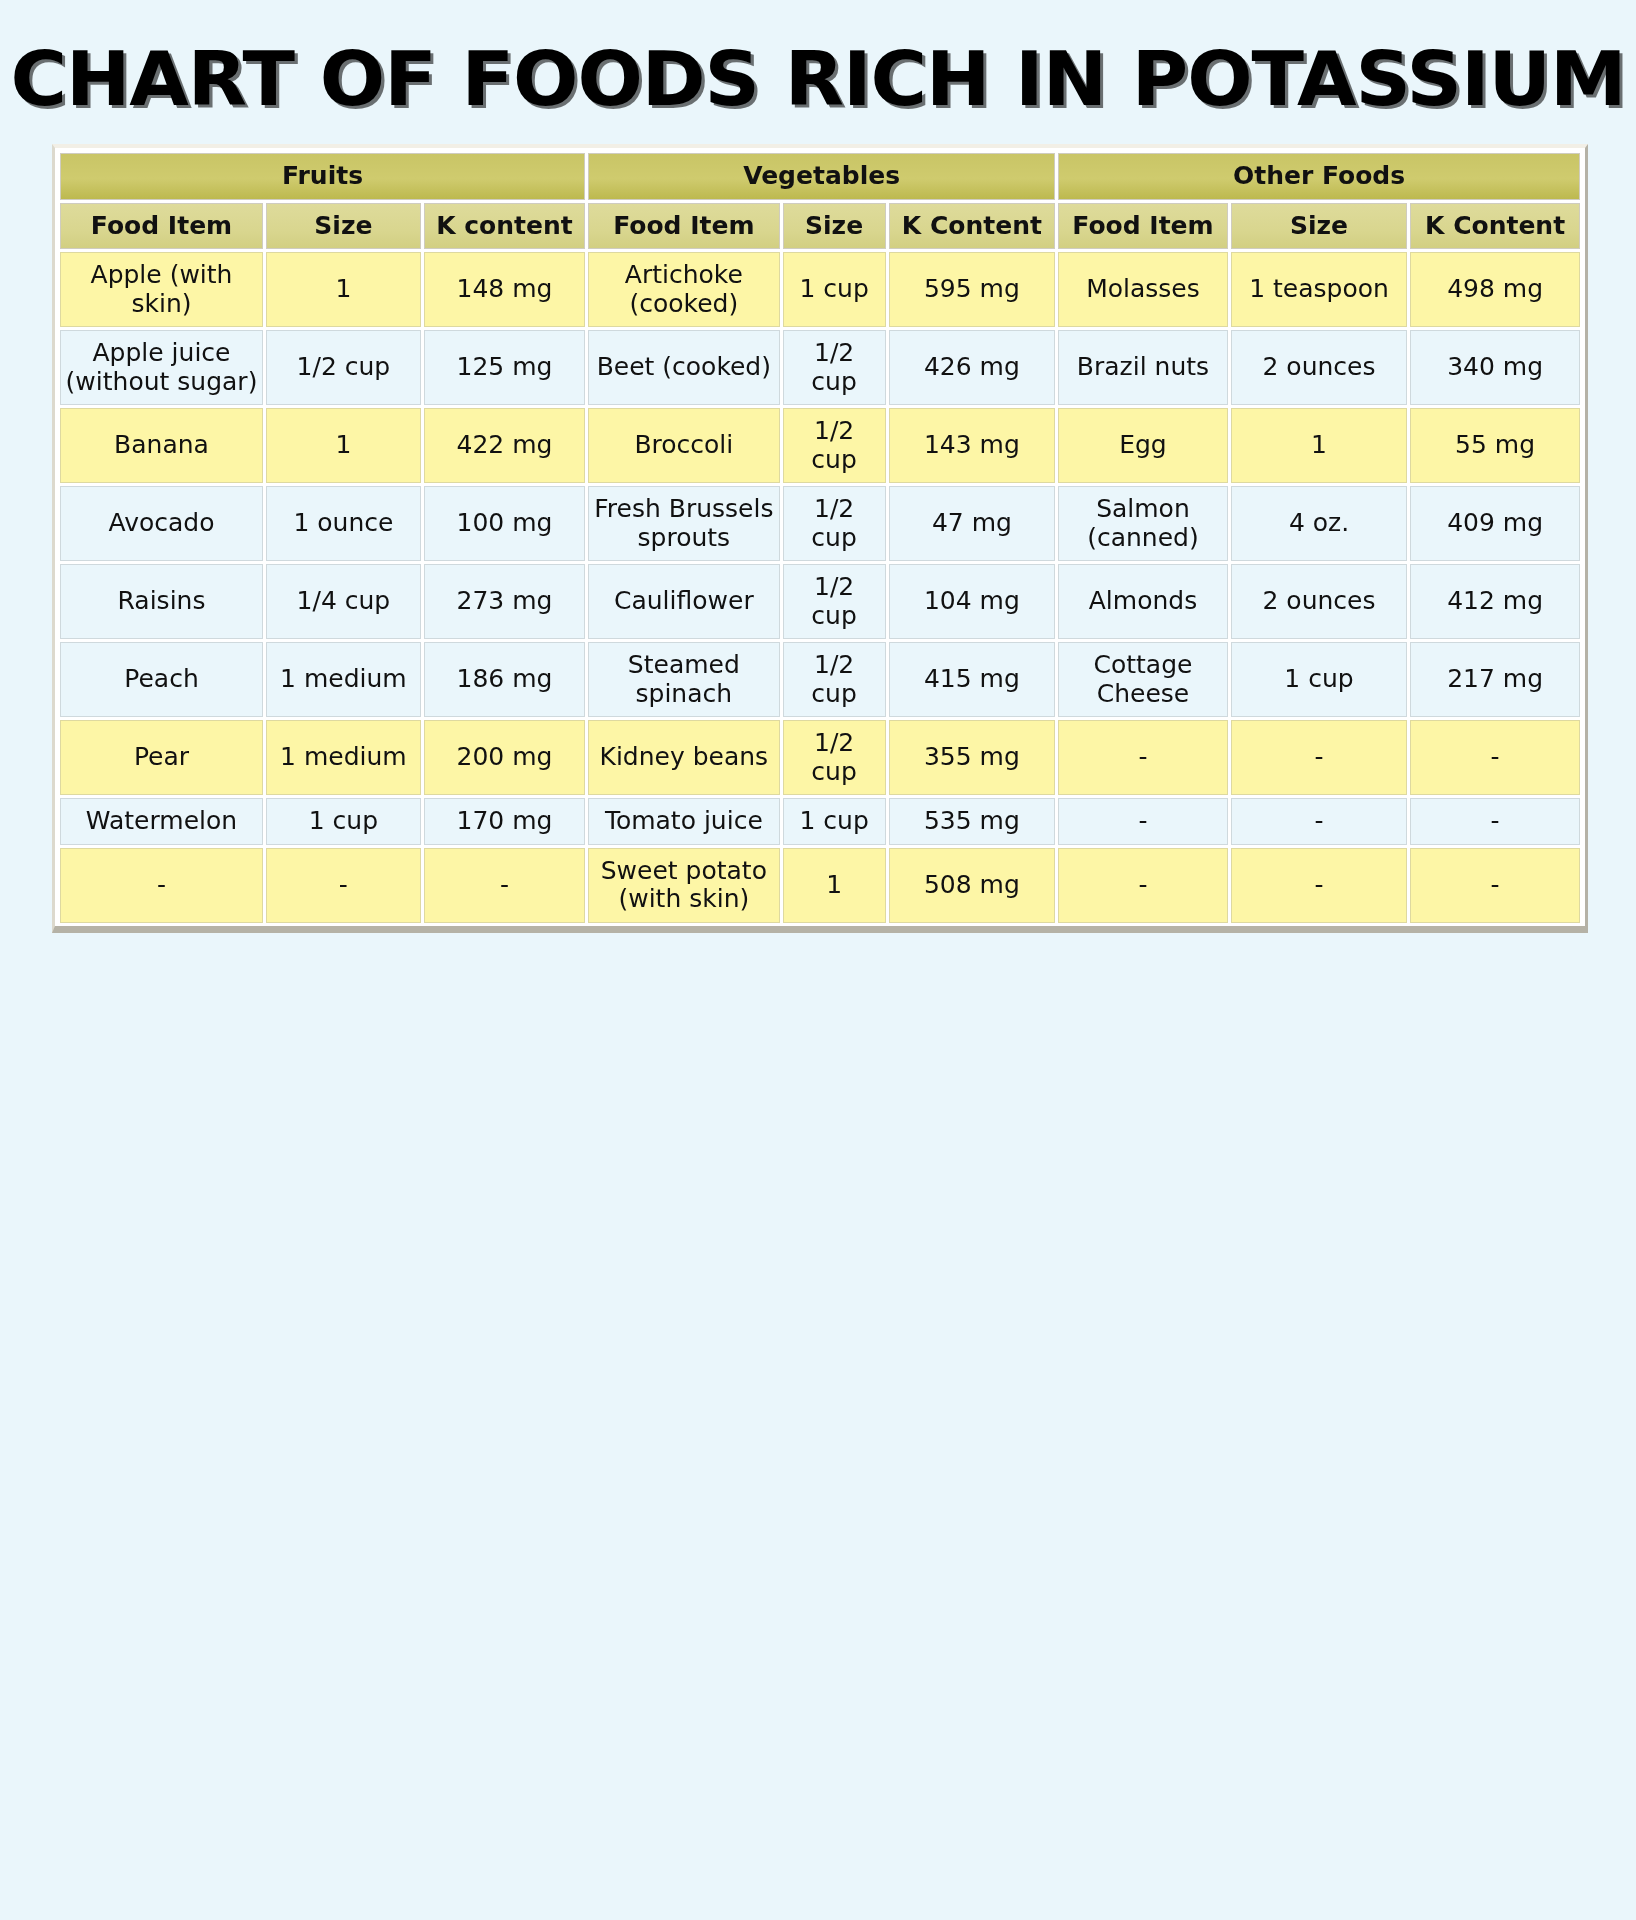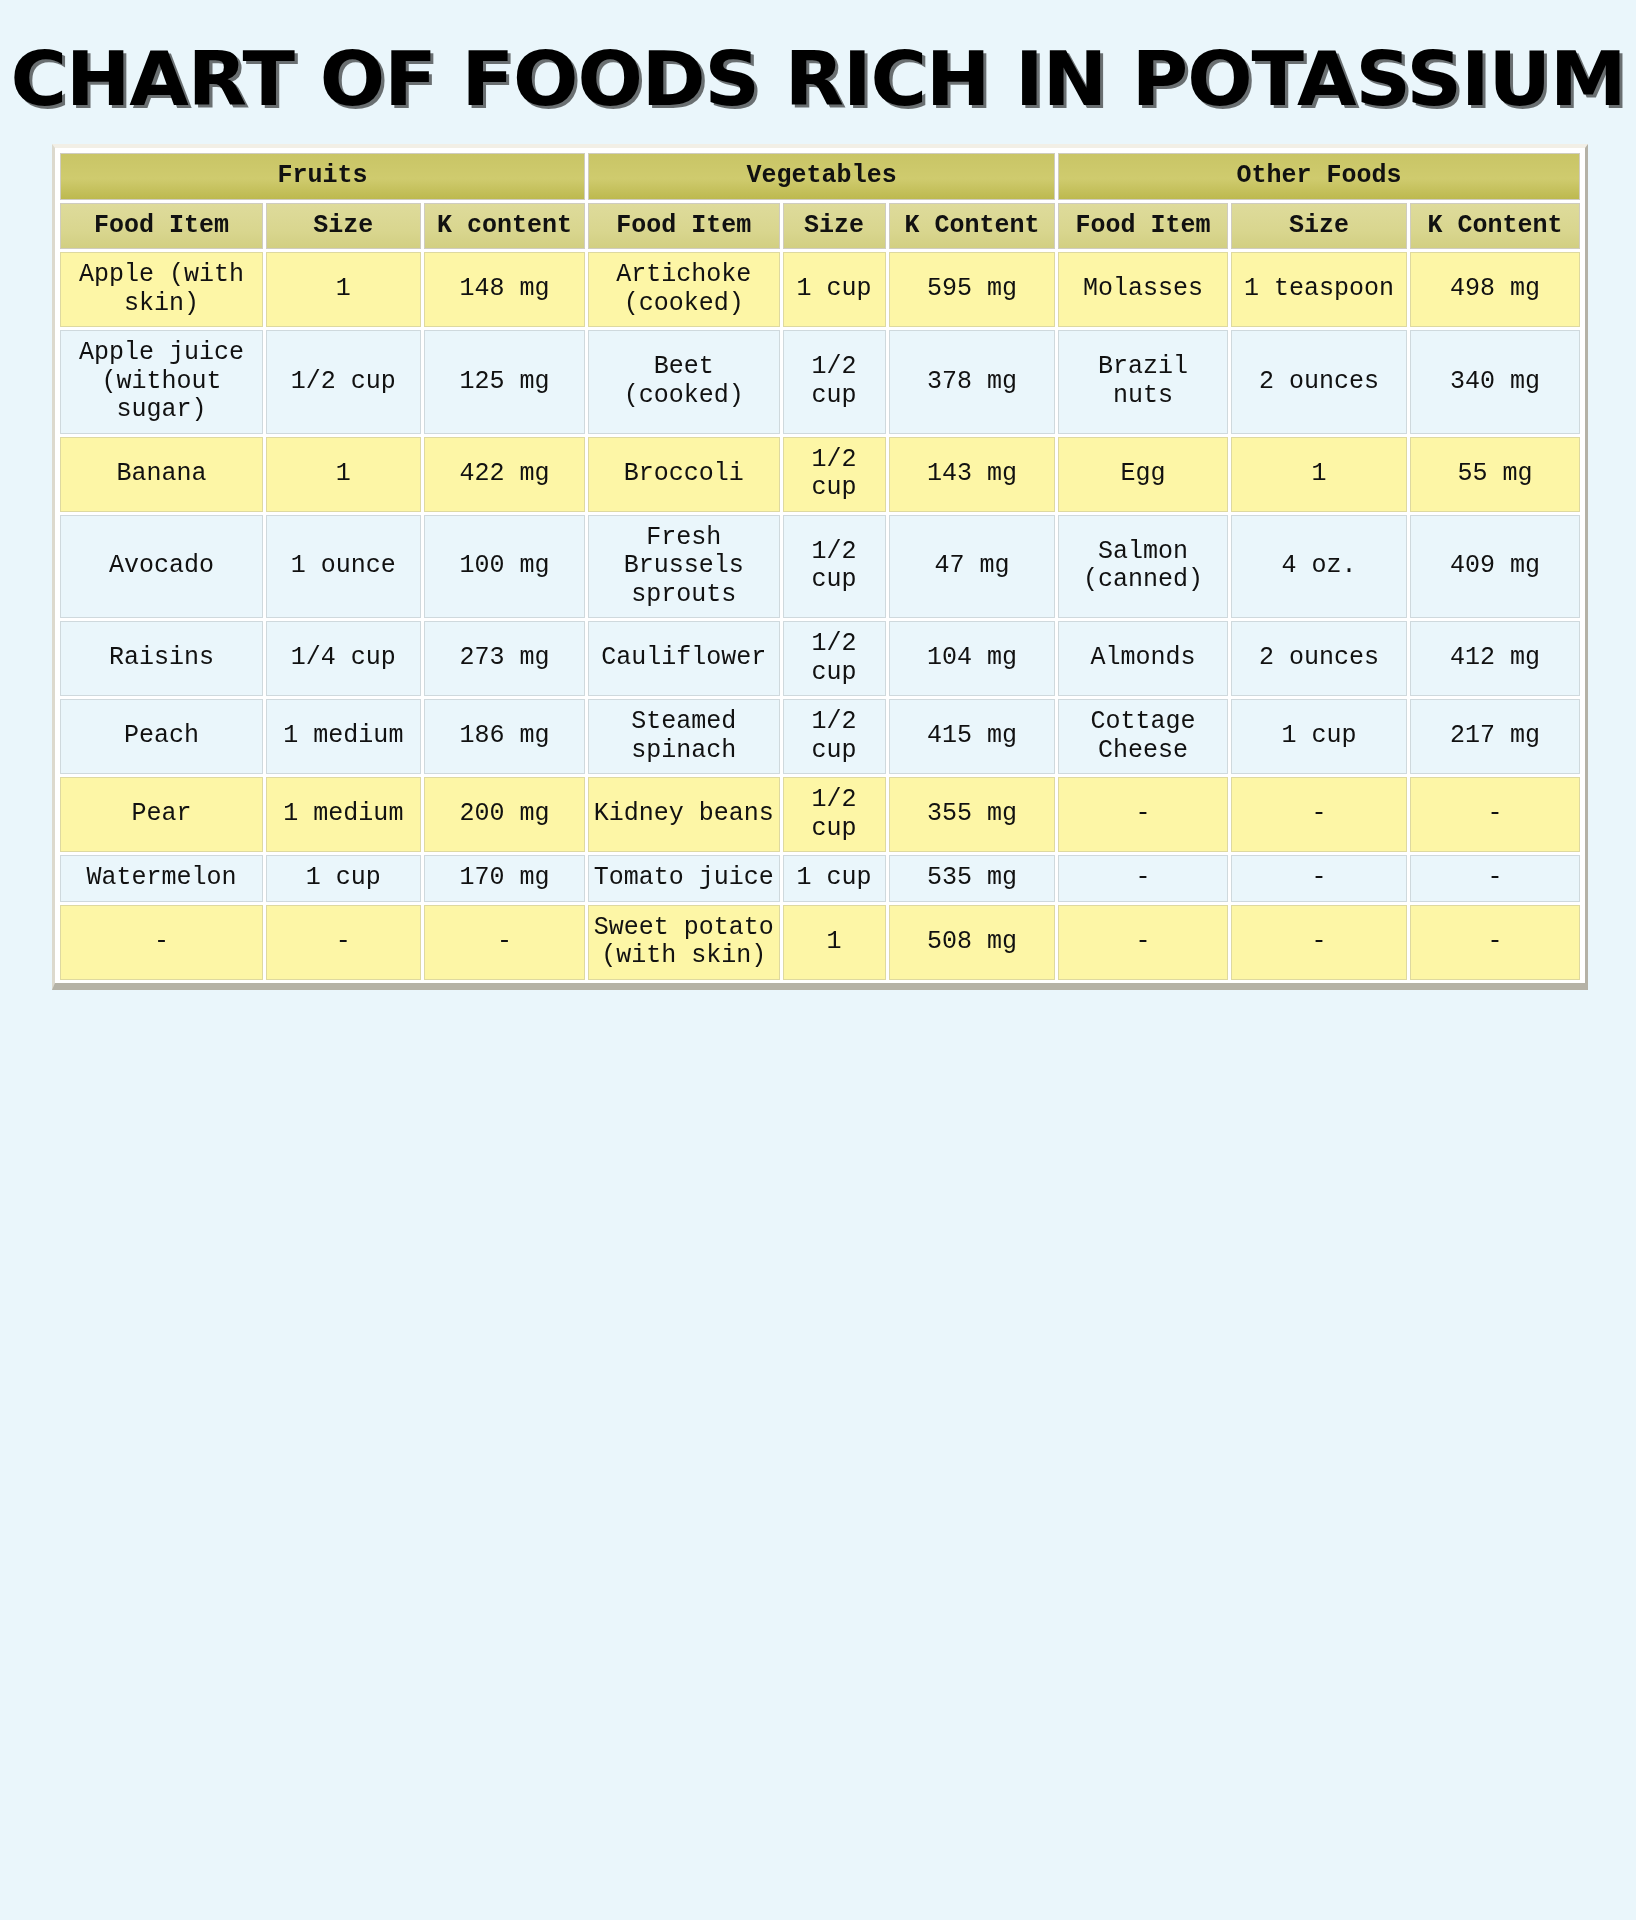--- a/index.html
+++ b/index.html
@@ -36,21 +36,20 @@
   }
   .table-wrap {
     margin: 0 48px 0 52px;
     border-top: 4px solid #f2efe6;
     border-left: 3px solid #dcd9cd;
     border-right: 3px solid #b5b2a6;
     border-bottom: 7px solid #b5b2a6;
     background: #ffffff;
     padding: 2px 2px 0 2px;
     box-sizing: border-box;
-    font-family: Liberation Mono, monospace;
   }
   table.k-table {
     border-collapse: separate;
     border-spacing: 3px;
     width: 100%;
     table-layout: fixed;
   }
   table.k-table td {
     text-align: center;
     vertical-align: middle;
@@ -141,21 +140,21 @@
           <td class="cell">Molasses</td>
           <td class="cell">1 teaspoon</td>
           <td class="cell">498 mg</td>
         </tr>
         <tr class="row-blue">
           <td class="cell">Apple juice (without sugar)</td>
           <td class="cell">1/2 cup</td>
           <td class="cell">125 mg</td>
           <td class="cell">Beet (cooked)</td>
           <td class="cell">1/2 cup</td>
-          <td class="cell">378 mg</td>
+          <td class="cell">426 mg</td>
           <td class="cell">Brazil nuts</td>
           <td class="cell">2 ounces</td>
           <td class="cell">340 mg</td>
         </tr>
         <tr class="row-yellow">
           <td class="cell">Banana</td>
           <td class="cell">1</td>
           <td class="cell">422 mg</td>
           <td class="cell">Broccoli</td>
           <td class="cell">1/2 cup</td>

